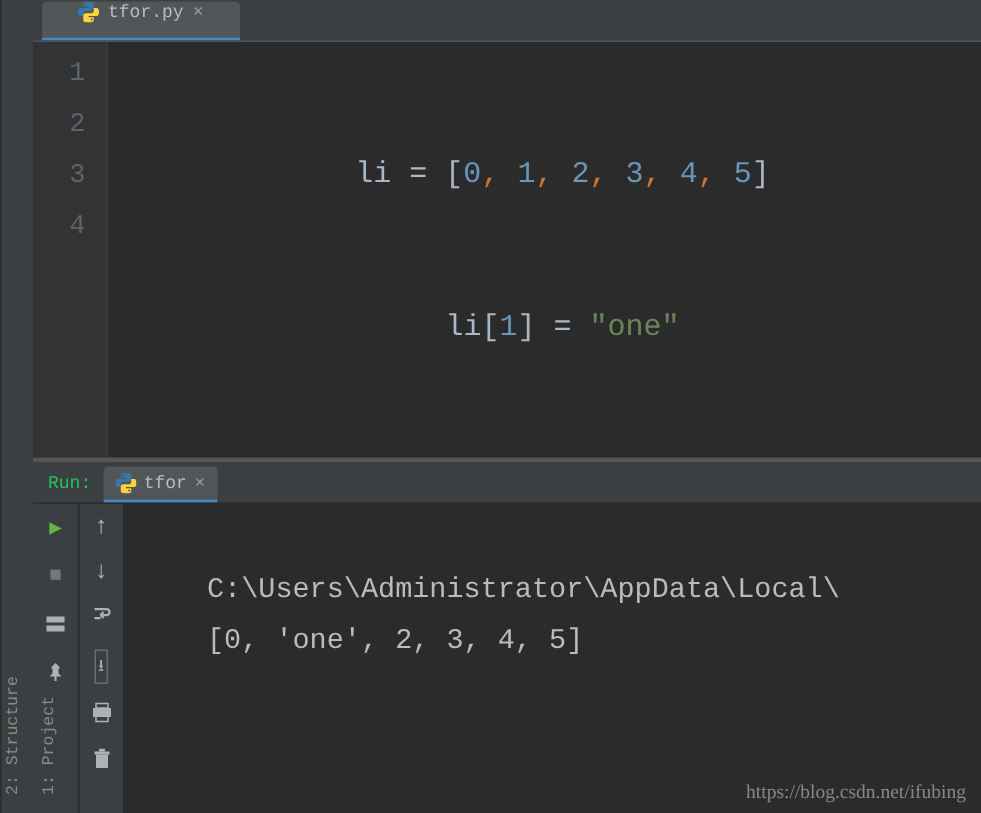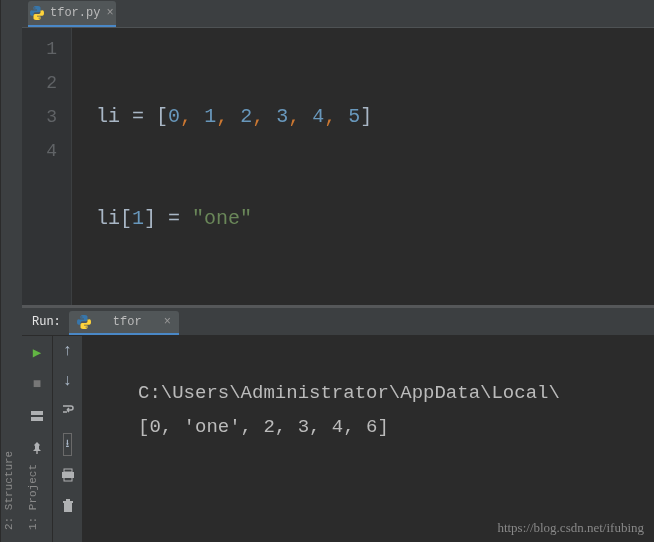--- a/index.html
+++ b/index.html
@@ -28,24 +28,24 @@
   flex: 1; display: flex; flex-direction: column;
   min-width: 0;
 }
 .tab-bar {
   height: 28px;
   background: #3c3f41;
   display: flex; align-items: flex-end;
   border-bottom: 1px solid #4e5254;
 }
 .tab {
-  display: flex; align-items: center;
+  display: flex; align-items: flex-start;
   background: #4e5254;
   height: 26px;
-  padding: 0 2px;
+  padding: 0 24px;
   font-size: 12px;
   color: #bbbbbb;
   border-top-left-radius: 3px; border-top-right-radius: 3px;
   margin-left: 6px;
   gap: 6px;
 }
 .tab.active { border-bottom: 2px solid #4a88c7; background: #515658; }
 .py-icon {
   width: 14px; height: 14px;
   display: inline-flex; align-items: center; justify-content: center;
@@ -71,21 +71,21 @@
   user-select: none;
   border-right: 1px solid #3c3f41;
 }
 .code-pane {
   flex: 1;
   padding: 4px 0 4px 24px;
   line-height: 34px;
   white-space: pre;
   font-size: 20px;
 }
-.code-line { height: 34px; }
+.code-line { height: 34px; text-align: center; }
 .tk-def { color: #a9b7c6; }
 .tk-op { color: #a9b7c6; }
 .tk-kw { color: #cc7832; }
 .tk-num { color: #6897bb; }
 .tk-str { color: #6a8759; }
 .tk-bracket { color: #a9b7c6; }
 
 .splitter {
   height: 3px;
   background: #555759;
@@ -97,23 +97,23 @@
   display: flex; flex-direction: column;
 }
 .run-header {
   height: 28px;
   background: #3c3f41;
   border-bottom: 1px solid #2b2b2b;
   display: flex; align-items: flex-end;
   font-size: 12px;
   color: #bbbbbb;
 }
-.run-label { padding: 0 8px 6px 10px; color: #e5e5e5; }
+.run-label { padding: 0 8px 6px 10px; color: #22c55e; }
 .run-tab {
-  display: flex; align-items: center; gap: 22px;
+  display: flex; align-items: center; gap: 5px;
   background: #515658;
   height: 24px; padding: 0 8px;
   border-bottom: 2px solid #4a88c7;
   border-top-left-radius: 3px; border-top-right-radius: 3px;
 }
 .run-body {
   flex: 1; display: flex;
   min-height: 0;
 }
 .run-tool-col {
@@ -244,21 +244,21 @@
                   <rect x="1" y="4" width="12" height="6" fill="#AFB1B3"></rect>
                   <rect x="3" y="9" width="8" height="4" fill="none" stroke="#AFB1B3"></rect>
                 </svg></span>
         <span class="tool-btn"><svg width="14" height="14" viewBox="0 0 14 14">
                   <rect x="3" y="4" width="8" height="9" fill="#AFB1B3"></rect>
                   <rect x="2" y="2" width="10" height="2" fill="#AFB1B3"></rect>
                   <rect x="5" y="0" width="4" height="2" fill="#AFB1B3"></rect>
                 </svg></span>
       </div>
       <div class="console">
-<div>C:\Users\Administrator\AppData\Local\</div><div>[0, 'one', 2, 3, 4, 6]</div><div></div>
+<div>C:\Users\Administrator\AppData\Local\</div><div>[0, 'one', 2, 3, 4, 5]</div><div></div>
       </div>
     </div>
   </div>
 
 </div>
 </div>
 
 <div class="watermark">https://blog.csdn.net/ifubing</div>
 </div>
 

